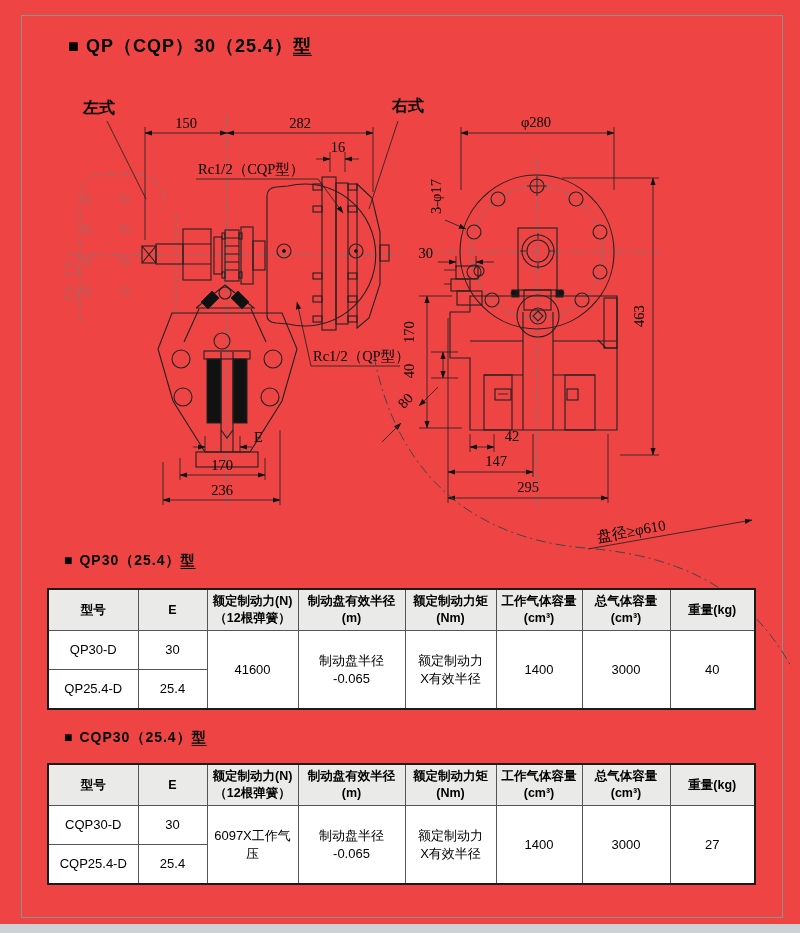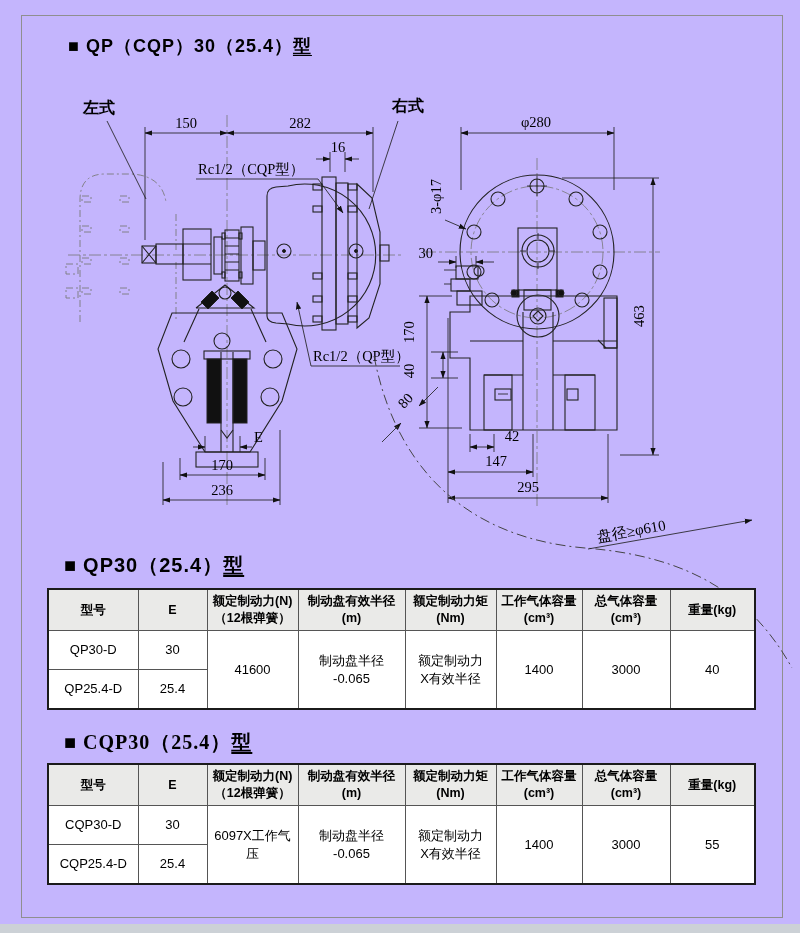--- a/index.html
+++ b/index.html
@@ -1,25 +1,25 @@
 <!DOCTYPE html>
 <html><head>
 <meta charset="utf-8">
 <style>
   html,body{margin:0;padding:0;background:#ffffff;}
-  .page{position:relative;width:800px;height:933px;background:#c4b5fd;overflow:hidden;
+  .page{position:relative;width:800px;height:933px;background:#ef4444;overflow:hidden;
         font-family:"Liberation Sans",sans-serif;color:#111;}
   .page-border{position:absolute;left:21px;top:15px;width:760px;height:901px;
         border:1px solid #8f8f8f;pointer-events:none;}
   .bottom-band{position:absolute;left:0;top:924px;width:800px;height:9px;background:#ccd1d6;}
   .main-title{position:absolute;left:68px;top:34px;margin:0;font-size:18px;font-weight:bold;
         letter-spacing:1px;color:#000;}
-  .sec-title{position:absolute;font-size:20px;font-weight:bold;color:#000;letter-spacing:1px;}
+  .sec-title{position:absolute;font-size:14px;font-weight:bold;color:#000;letter-spacing:1px;}
   .sec-title.t1{left:64px;top:552px;}
-  .sec-title.t2{left:64px;top:729px;font-family:Liberation Serif, serif;}
+  .sec-title.t2{left:64px;top:729px;}
   .marker{margin-right:6px;}
   .u{text-decoration:underline;text-underline-offset:3px;}
   svg.draw{position:absolute;left:0;top:0;pointer-events:none;}
   svg.draw .s{stroke:#222;stroke-width:1.1;fill:none;}
   svg.draw .sf{stroke:#222;stroke-width:1;fill:#111;}
   svg.draw .d{stroke:#222;stroke-width:0.85;fill:none;}
   svg.draw .cl{stroke:#777;stroke-width:0.8;fill:none;stroke-dasharray:12 3 3 3;}
   svg.draw .ph{stroke:#7a7a7a;stroke-width:0.9;fill:none;stroke-dasharray:7 3 2 3;}
   svg.draw .arc{stroke:#444;stroke-width:1;fill:none;stroke-dasharray:10 4 2 4;}
   svg.draw text.dt{font-family:"Liberation Serif",serif;font-size:14.5px;fill:#000;}
@@ -356,21 +356,21 @@
       <tr>
         <td>CQP30-D</td>
         <td>30</td>
         <td rowspan="2">6097X工作气压</td>
         <td rowspan="2">制动盘半径
 -0.065</td>
         <td rowspan="2">额定制动力
 X有效半径</td>
         <td rowspan="2">1400</td>
         <td rowspan="2">3000</td>
-        <td rowspan="2">55</td>
+        <td rowspan="2">27</td>
       </tr>
       <tr>
         <td>CQP25.4-D</td>
         <td>25.4</td>
       </tr>
     </tbody>
   </table>
 
   <div class="bottom-band"></div>
 </div>

